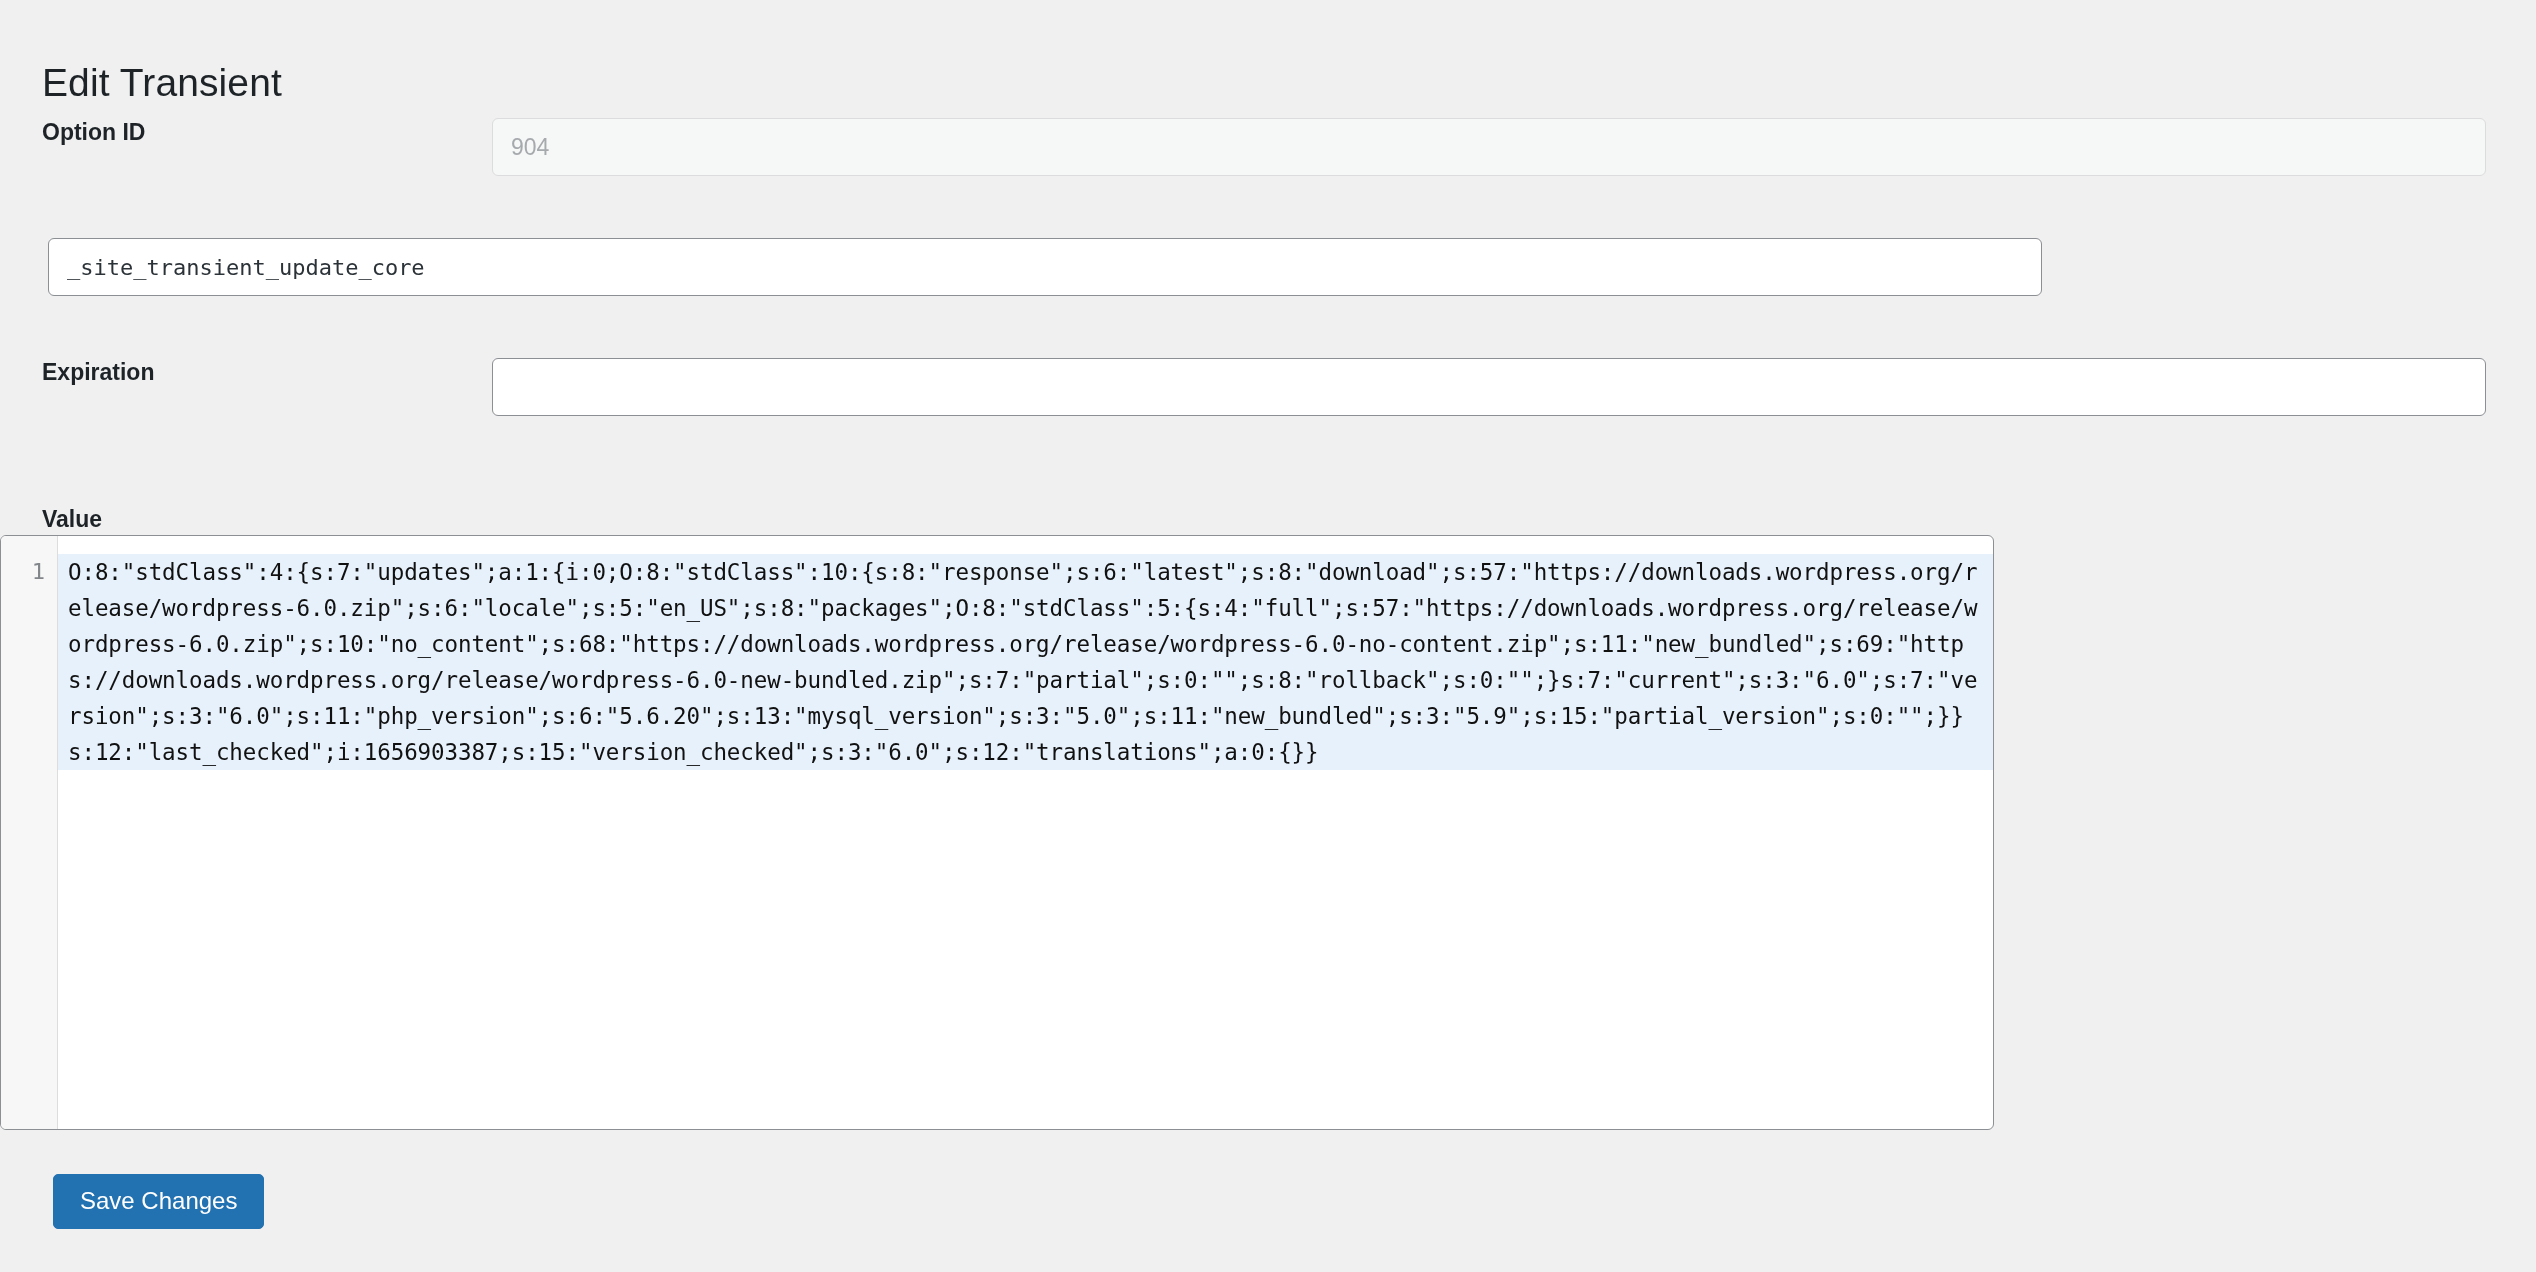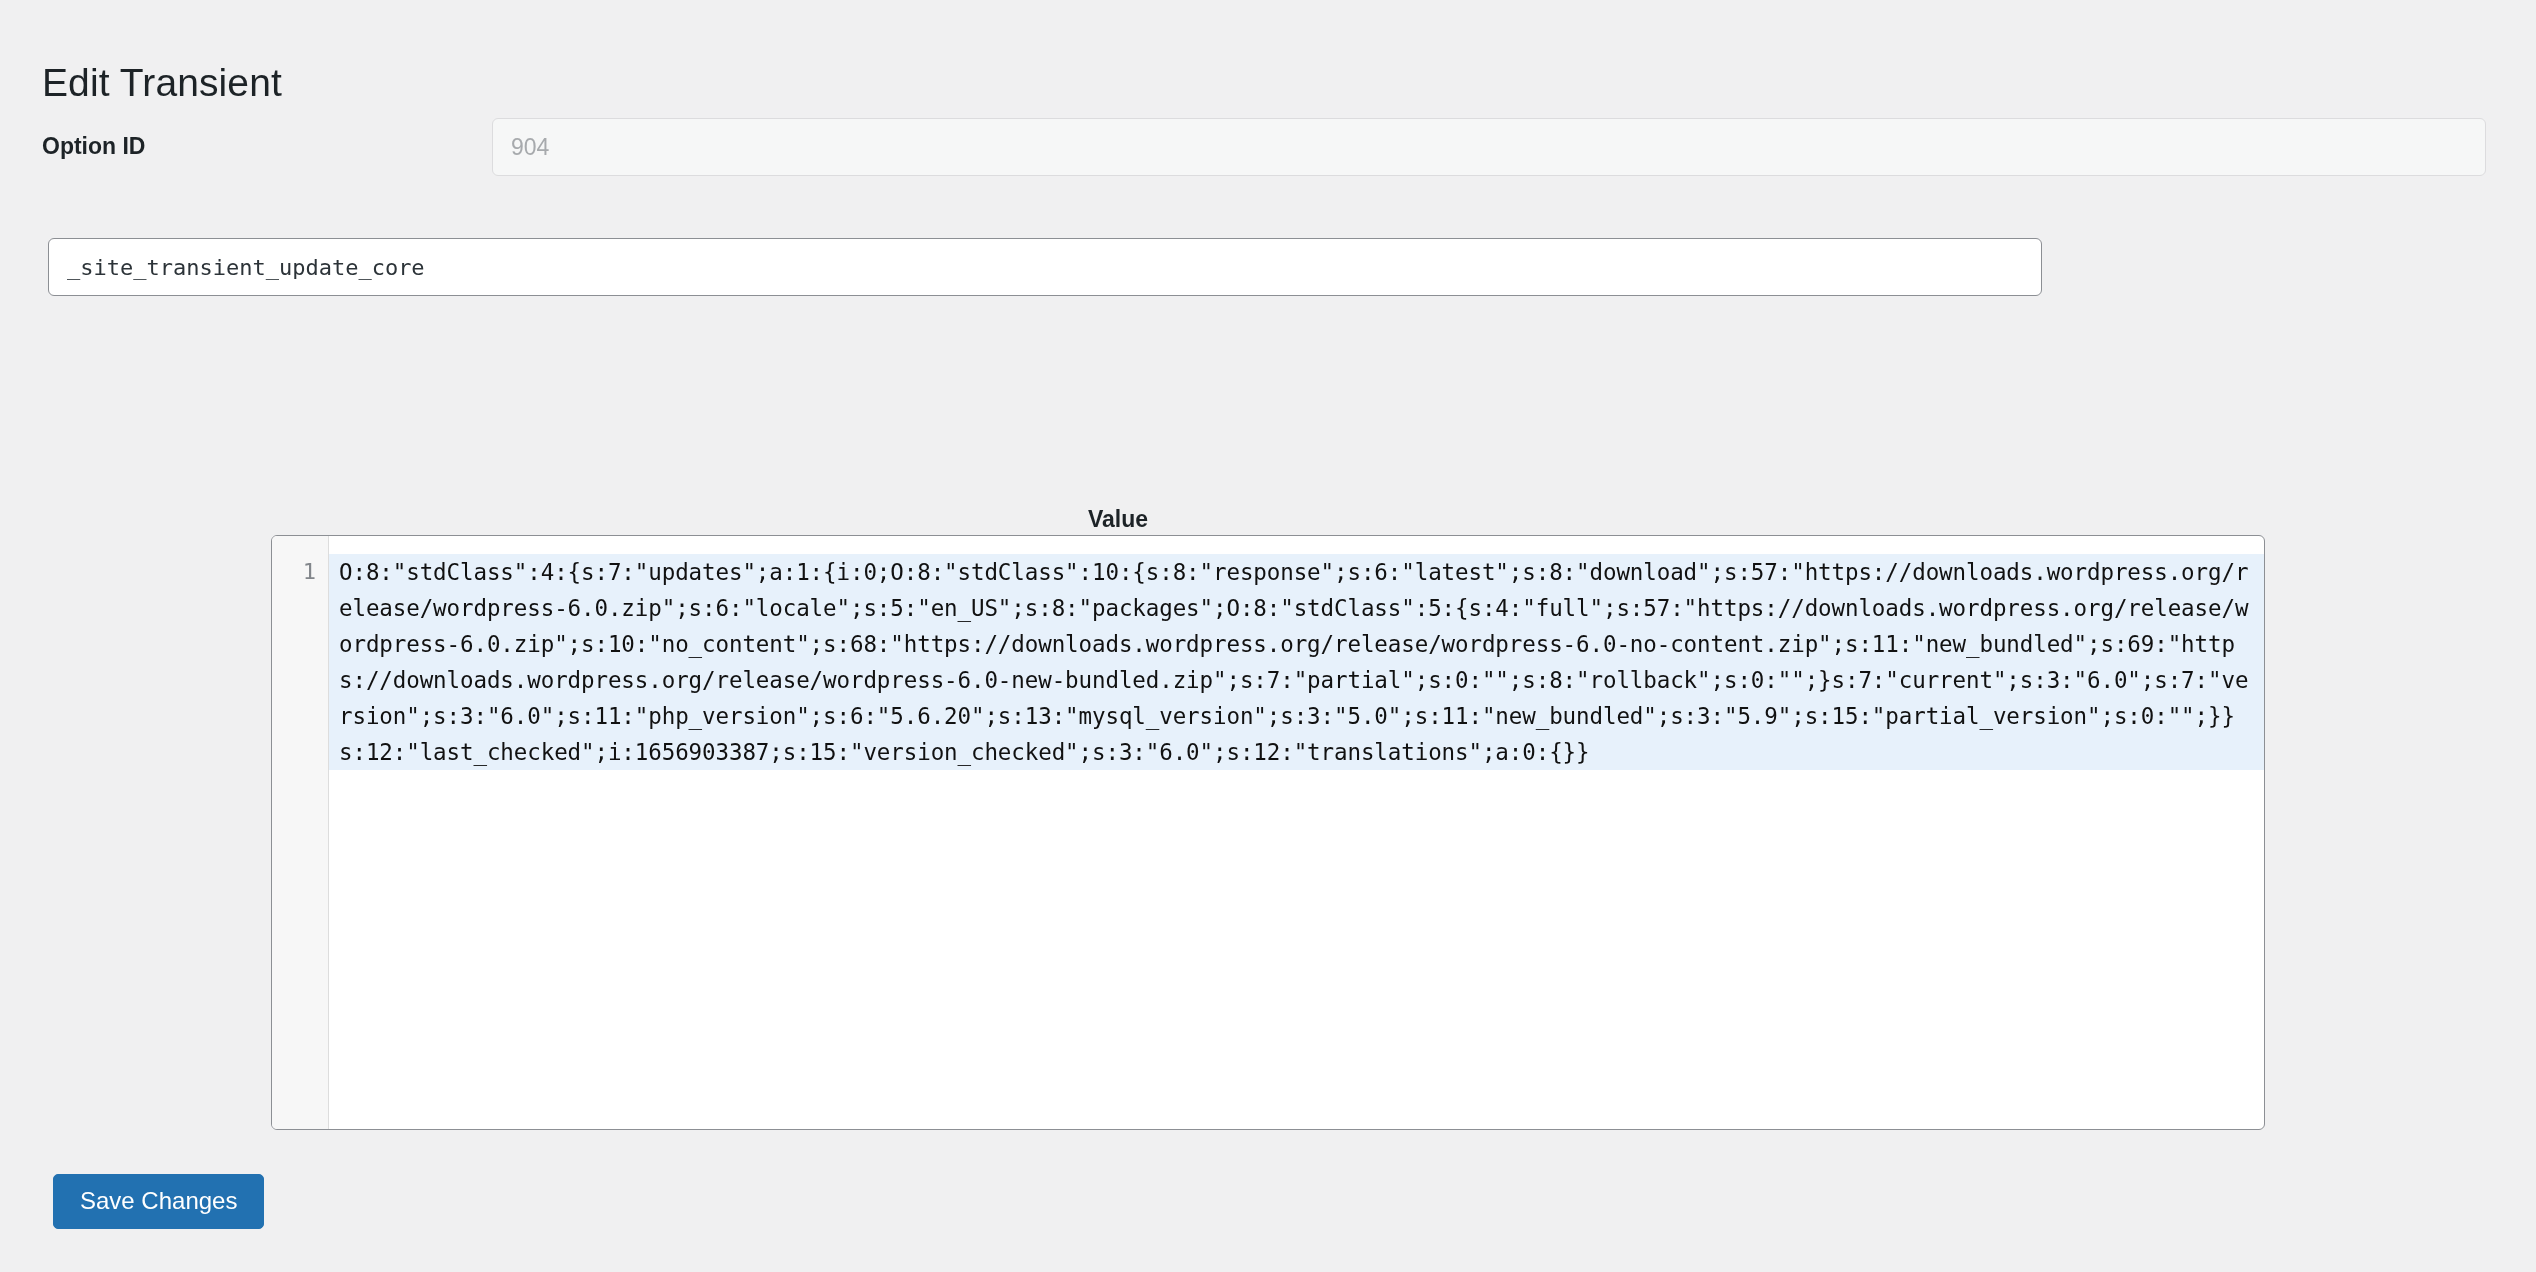--- a/index.html
+++ b/index.html
@@ -34,21 +34,21 @@
     color: #1d2327;
     letter-spacing: 0.1px;
   }
 
   
   .form-row {
     position: absolute;
     left: 0;
     width: 2536px;
     display: flex;
-    align-items: center;
+    align-items: flex-start;
   }
 
   .field-label {
     width: 444px;
     padding-left: 42px;
     box-sizing: border-box;
     font-size: 23px;
     font-weight: 700;
     color: #1d2327;
     line-height: 1.3;
@@ -166,20 +166,26 @@
       <input class="text-input disabled" type="text" disabled="" value="904" style="">
     </div>
   </div>
 
   <div class="form-row" style="top:238px;">
     <div class="field-control">
       <input class="text-input" type="text" value="_site_transient_update_core" style="">
     </div>
   </div>
 
+  <div class="form-row" style="top:358px;">
+    <div class="field-label">Expiration</div>
+    <div class="field-control">
+      <input class="text-input" type="text" value="" style="">
+    </div>
+  </div>
 
   <div class="form-row" style="top:505px;flex-direction:column;">
     <div class="field-label">Value</div>
     <div class="field-control">
       <div class="code-editor">
         <div class="gutter">
           <div class="line-number">1</div>
         </div>
         <div class="code-area">
           <div class="code-line-highlight">O:8:"stdClass":4:{s:7:"updates";a:1:{i:0;O:8:"stdClass":10:{s:8:"response";s:6:"latest";s:8:"download";s:57:"https://downloads.wordpress.org/release/wordpress-6.0.zip";s:6:"locale";s:5:"en_US";s:8:"packages";O:8:"stdClass":5:{s:4:"full";s:57:"https://downloads.wordpress.org/release/wordpress-6.0.zip";s:10:"no_content";s:68:"https://downloads.wordpress.org/release/wordpress-6.0-no-content.zip";s:11:"new_bundled";s:69:"https://downloads.wordpress.org/release/wordpress-6.0-new-bundled.zip";s:7:"partial";s:0:"";s:8:"rollback";s:0:"";}s:7:"current";s:3:"6.0";s:7:"version";s:3:"6.0";s:11:"php_version";s:6:"5.6.20";s:13:"mysql_version";s:3:"5.0";s:11:"new_bundled";s:3:"5.9";s:15:"partial_version";s:0:"";}}s:12:"last_checked";i:1656903387;s:15:"version_checked";s:3:"6.0";s:12:"translations";a:0:{}}</div>

